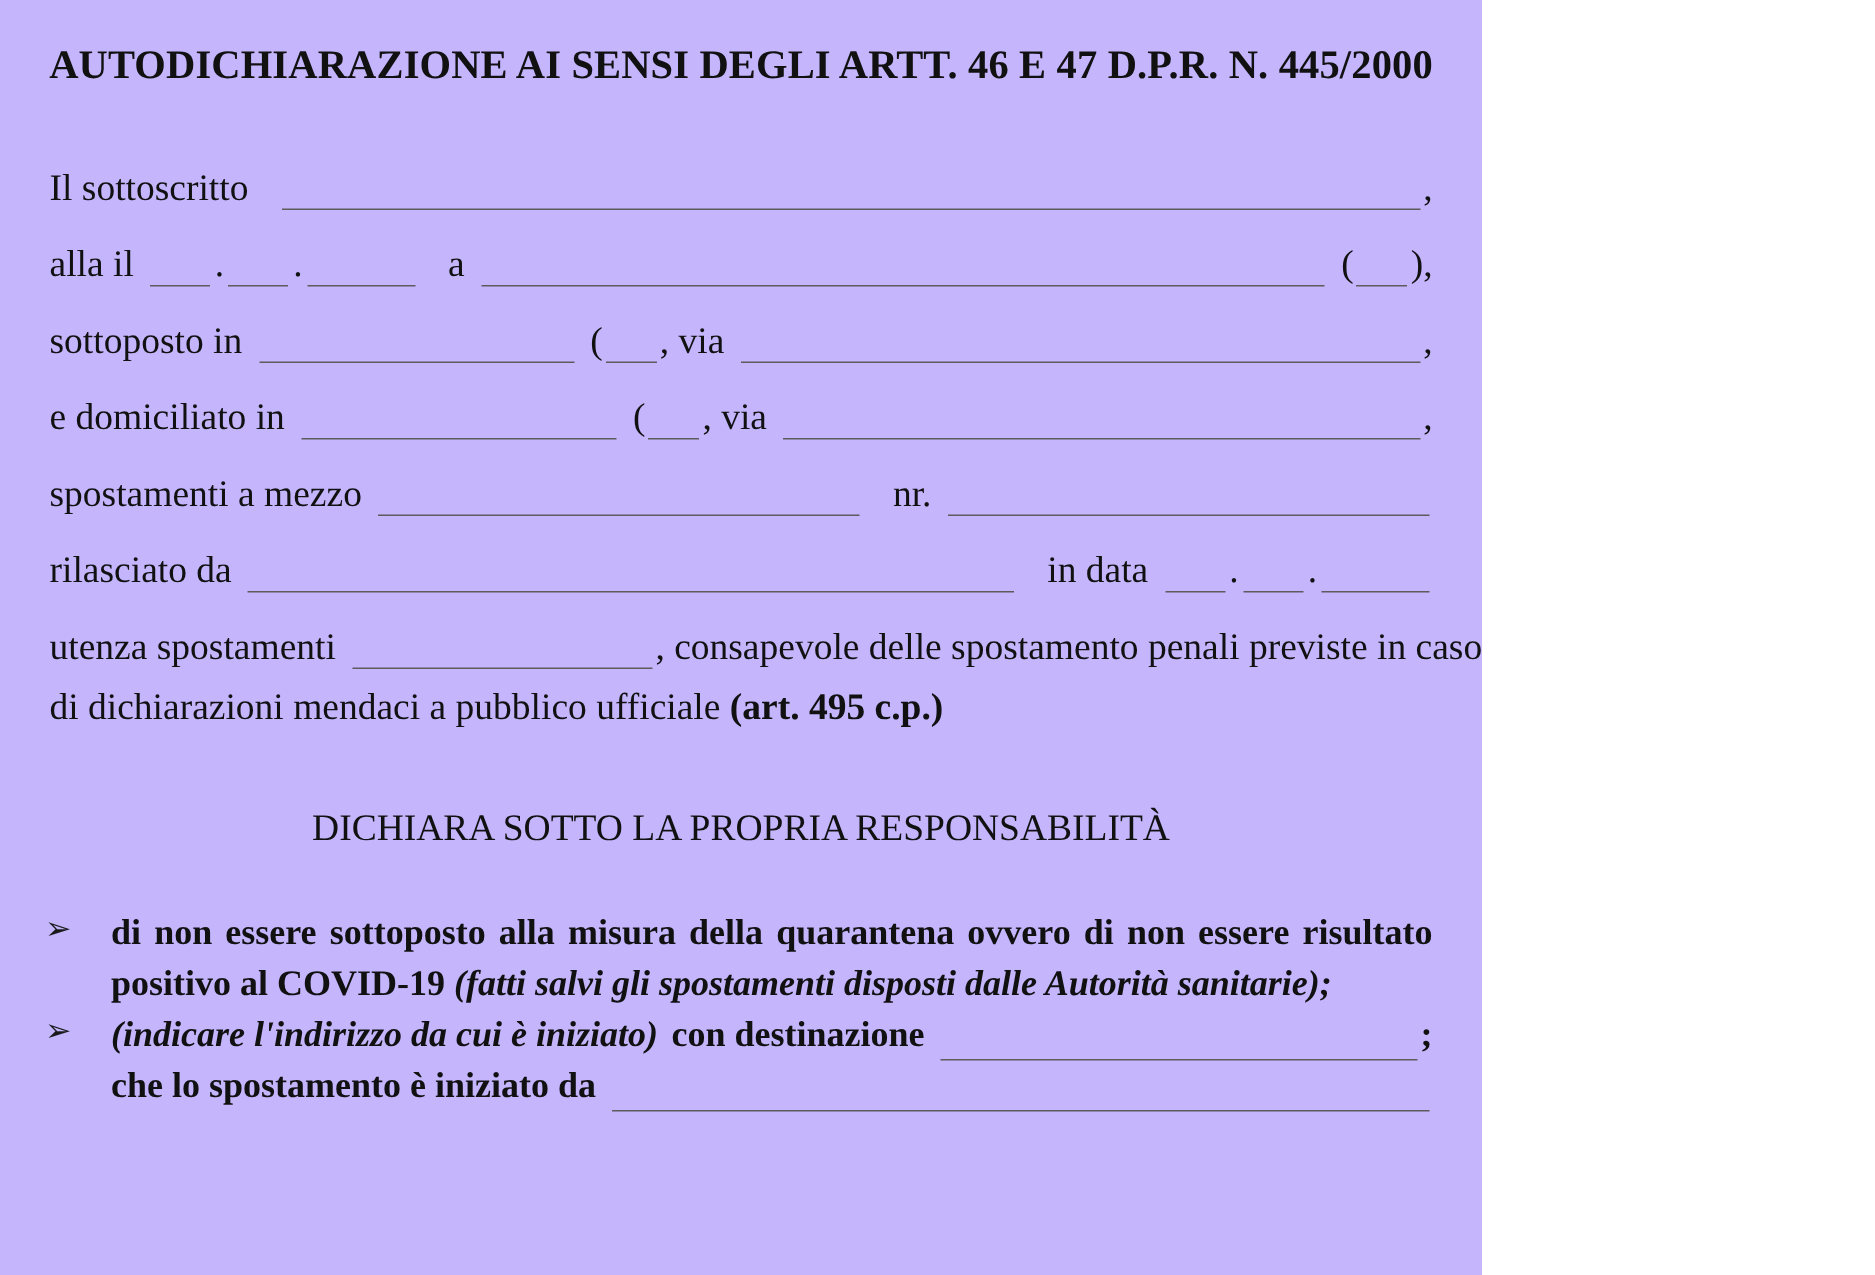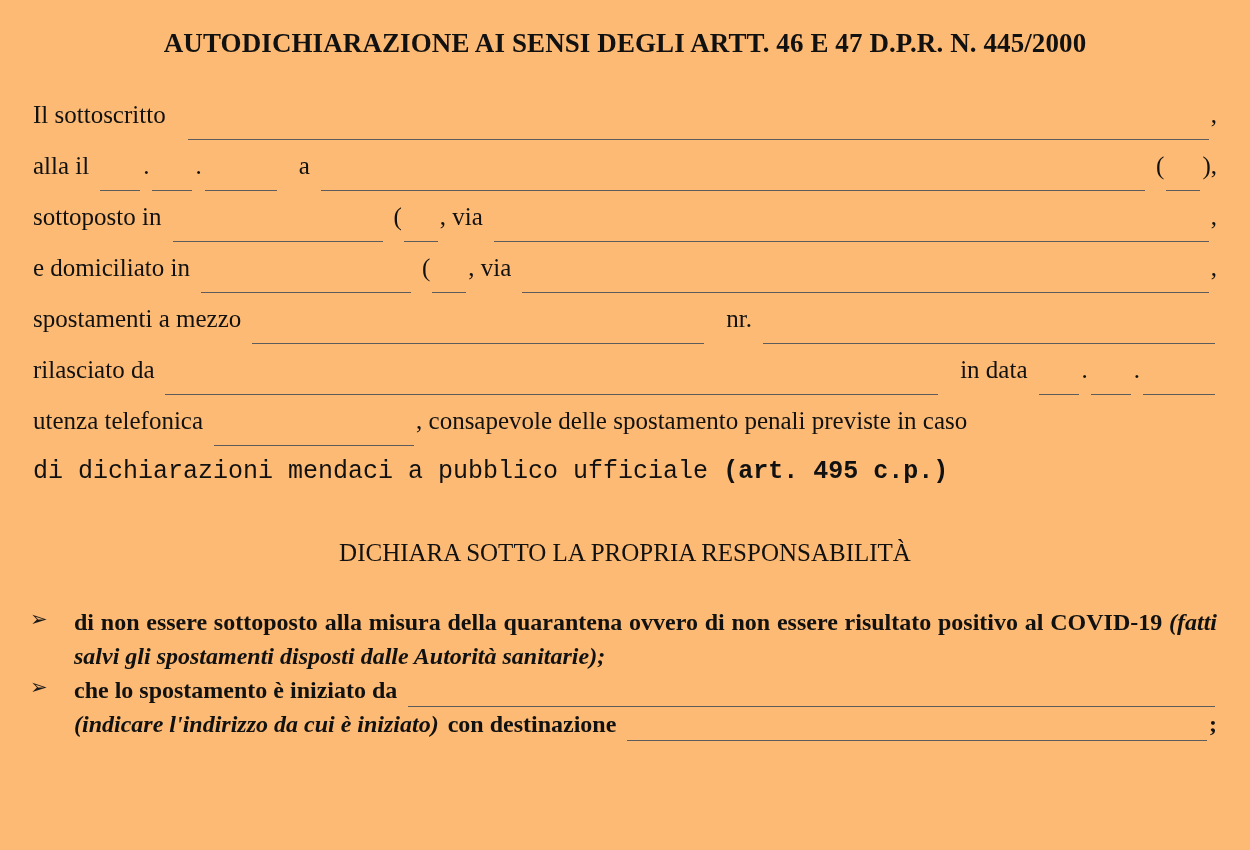--- a/index.html
+++ b/index.html
@@ -15,23 +15,23 @@
     color: #111111;
     overflow: hidden;
     position: relative;
     -webkit-font-smoothing: antialiased;
   }
 
   
   .sheet {
     position: absolute;
     left: 0; top: 0;
-    width: 1250px;
+    width: 988px;
     height: 850px;
-    background: #fdba74;
+    background: #c4b5fd;
   }
 
   .doc-title {
     text-align: center;
     font-weight: bold;
     font-size: 27px;
     letter-spacing: 0.1px;
     margin: 0;
     padding-top: 28px;
     white-space: nowrap;
@@ -39,21 +39,21 @@
 
   .form-block {
     margin-top: 30px;
     padding-left: 33px;
     padding-right: 33px;
   }
 
   
   .form-line {
     display: flex;
-    align-items: center;
+    align-items: flex-end;
     font-size: 25px;
     height: 51px;
     white-space: nowrap;
   }
 
   .lbl { flex: 0 0 auto; }
 
   
   .blank {
     flex: 0 0 auto;
@@ -78,21 +78,20 @@
 
   .paren { flex: 0 0 auto; }
 
   .free-text {
     font-size: 25px;
     padding-left: 33px;
     padding-right: 33px;
     height: 51px;
     line-height: 51px;
     white-space: nowrap;
-    font-family: Liberation Mono, monospace;
   }
   .free-text b { font-weight: bold; }
 
   .section-title {
     text-align: center;
     font-weight: normal;
     font-size: 25px;
     margin: 0;
     padding-top: 42px;
     padding-bottom: 10px;
@@ -231,21 +230,21 @@
       <span class="lbl">in data</span>
       <span class="sp"></span>
       <span class="blank blank-d"></span>
       <span class="dot">.</span>
       <span class="blank blank-d"></span>
       <span class="dot">.</span>
       <span class="blank blank-y"></span>
     </div>
 
     <div class="form-line">
-      <span class="lbl">utenza telefonica</span>
+      <span class="lbl">utenza spostamenti</span>
       <span class="sp"></span>
       <span class="blank blank-phone"></span>
       <span class="lbl">, consapevole delle spostamento penali previste in caso</span>
     </div>
 
   </div>
 
   <div class="free-text">
     <span>di dichiarazioni mendaci a pubblico ufficiale </span><b>(art. 495 c.p.)</b>
   </div>
@@ -257,34 +256,34 @@
     <div class="decl-item">
       <span class="marker">➢</span>
       <div class="decl-body">
         <p class="decl-para"><span class="u">di non essere sottoposto alla misura della quarantena ovvero di non essere risultato positivo al COVID-19</span><span class="it"> (fatti salvi gli spostamenti disposti dalle Autorità sanitarie);</span></p>
       </div>
     </div>
 
     <div class="decl-item">
       <span class="marker">➢</span>
       <div class="decl-body">
-
-        <div class="decl-line">
-          <span>che lo spostamento è iniziato da</span>
-          <span class="sp"></span>
-          <span class="blank grow"></span>
-        </div>
 
         <div class="decl-line">
           <span class="it">(indicare l'indirizzo da cui è iniziato)</span>
           <span class="sp"></span>
           <span>con destinazione</span>
           <span class="sp"></span>
           <span class="blank grow"></span>
           <span class="semi">;</span>
         </div>
 
+        <div class="decl-line">
+          <span>che lo spostamento è iniziato da</span>
+          <span class="sp"></span>
+          <span class="blank grow"></span>
+        </div>
+
       </div>
     </div>
 
   </div>
 
 </div>
 
 </body></html>

